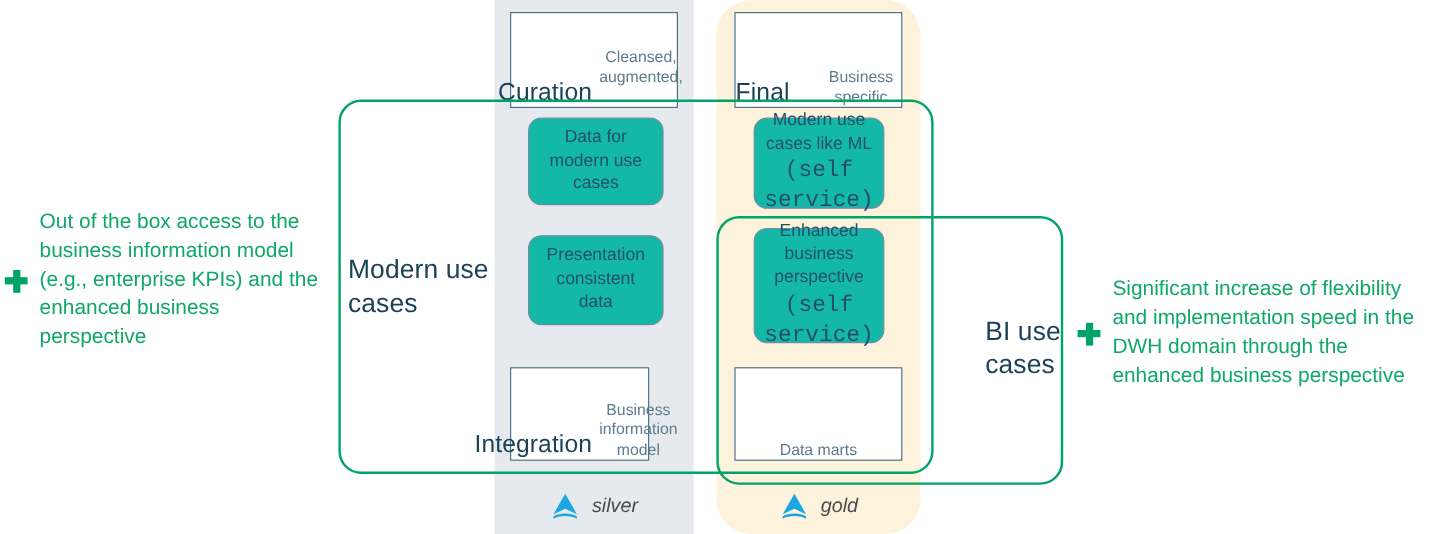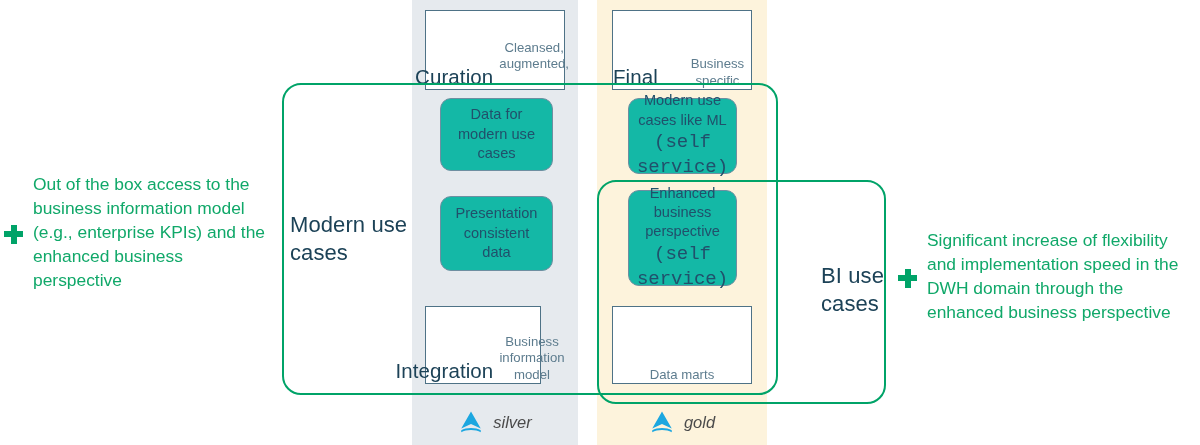--- a/index.html
+++ b/index.html
@@ -24,20 +24,21 @@
   }
   .col-silver {
     left: 412px;
     width: 166px;
     background: #e6eaee;
   }
   .col-gold {
     left: 597px;
     width: 170px;
     background: #fdf3dc;
+    border-radius: 29px;
   }
 
   
   .layer-card {
     position: absolute;
     background: #ffffff;
     border: 1.6px solid #4e7286;
     box-sizing: border-box;
     display: flex;
     flex-direction: row;

